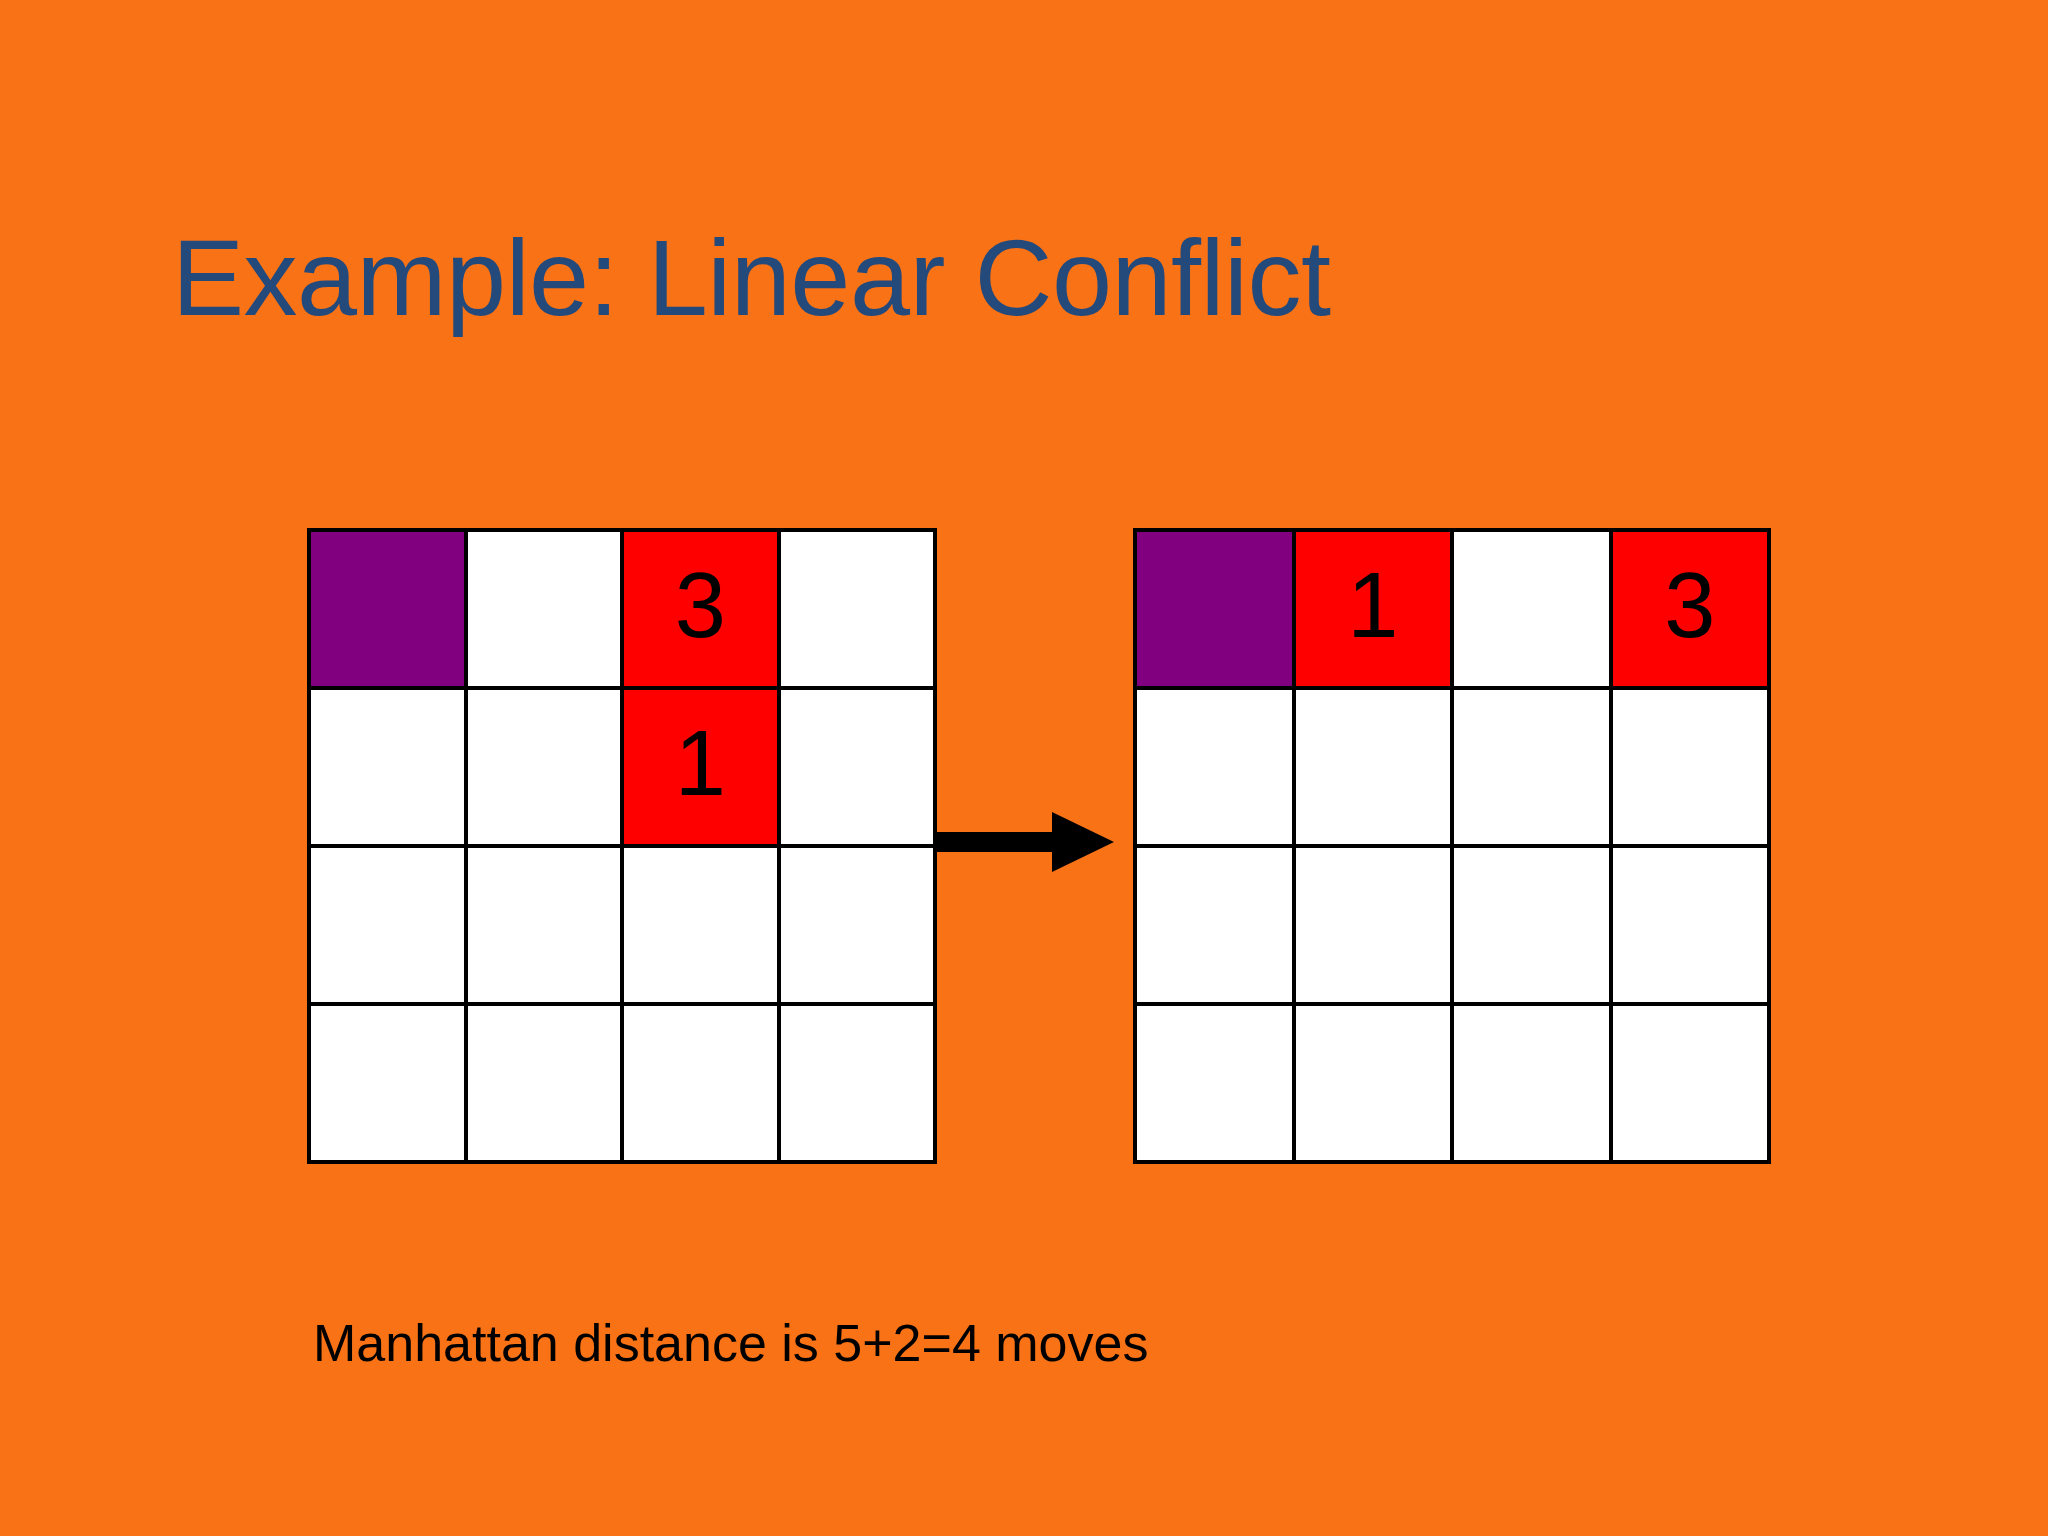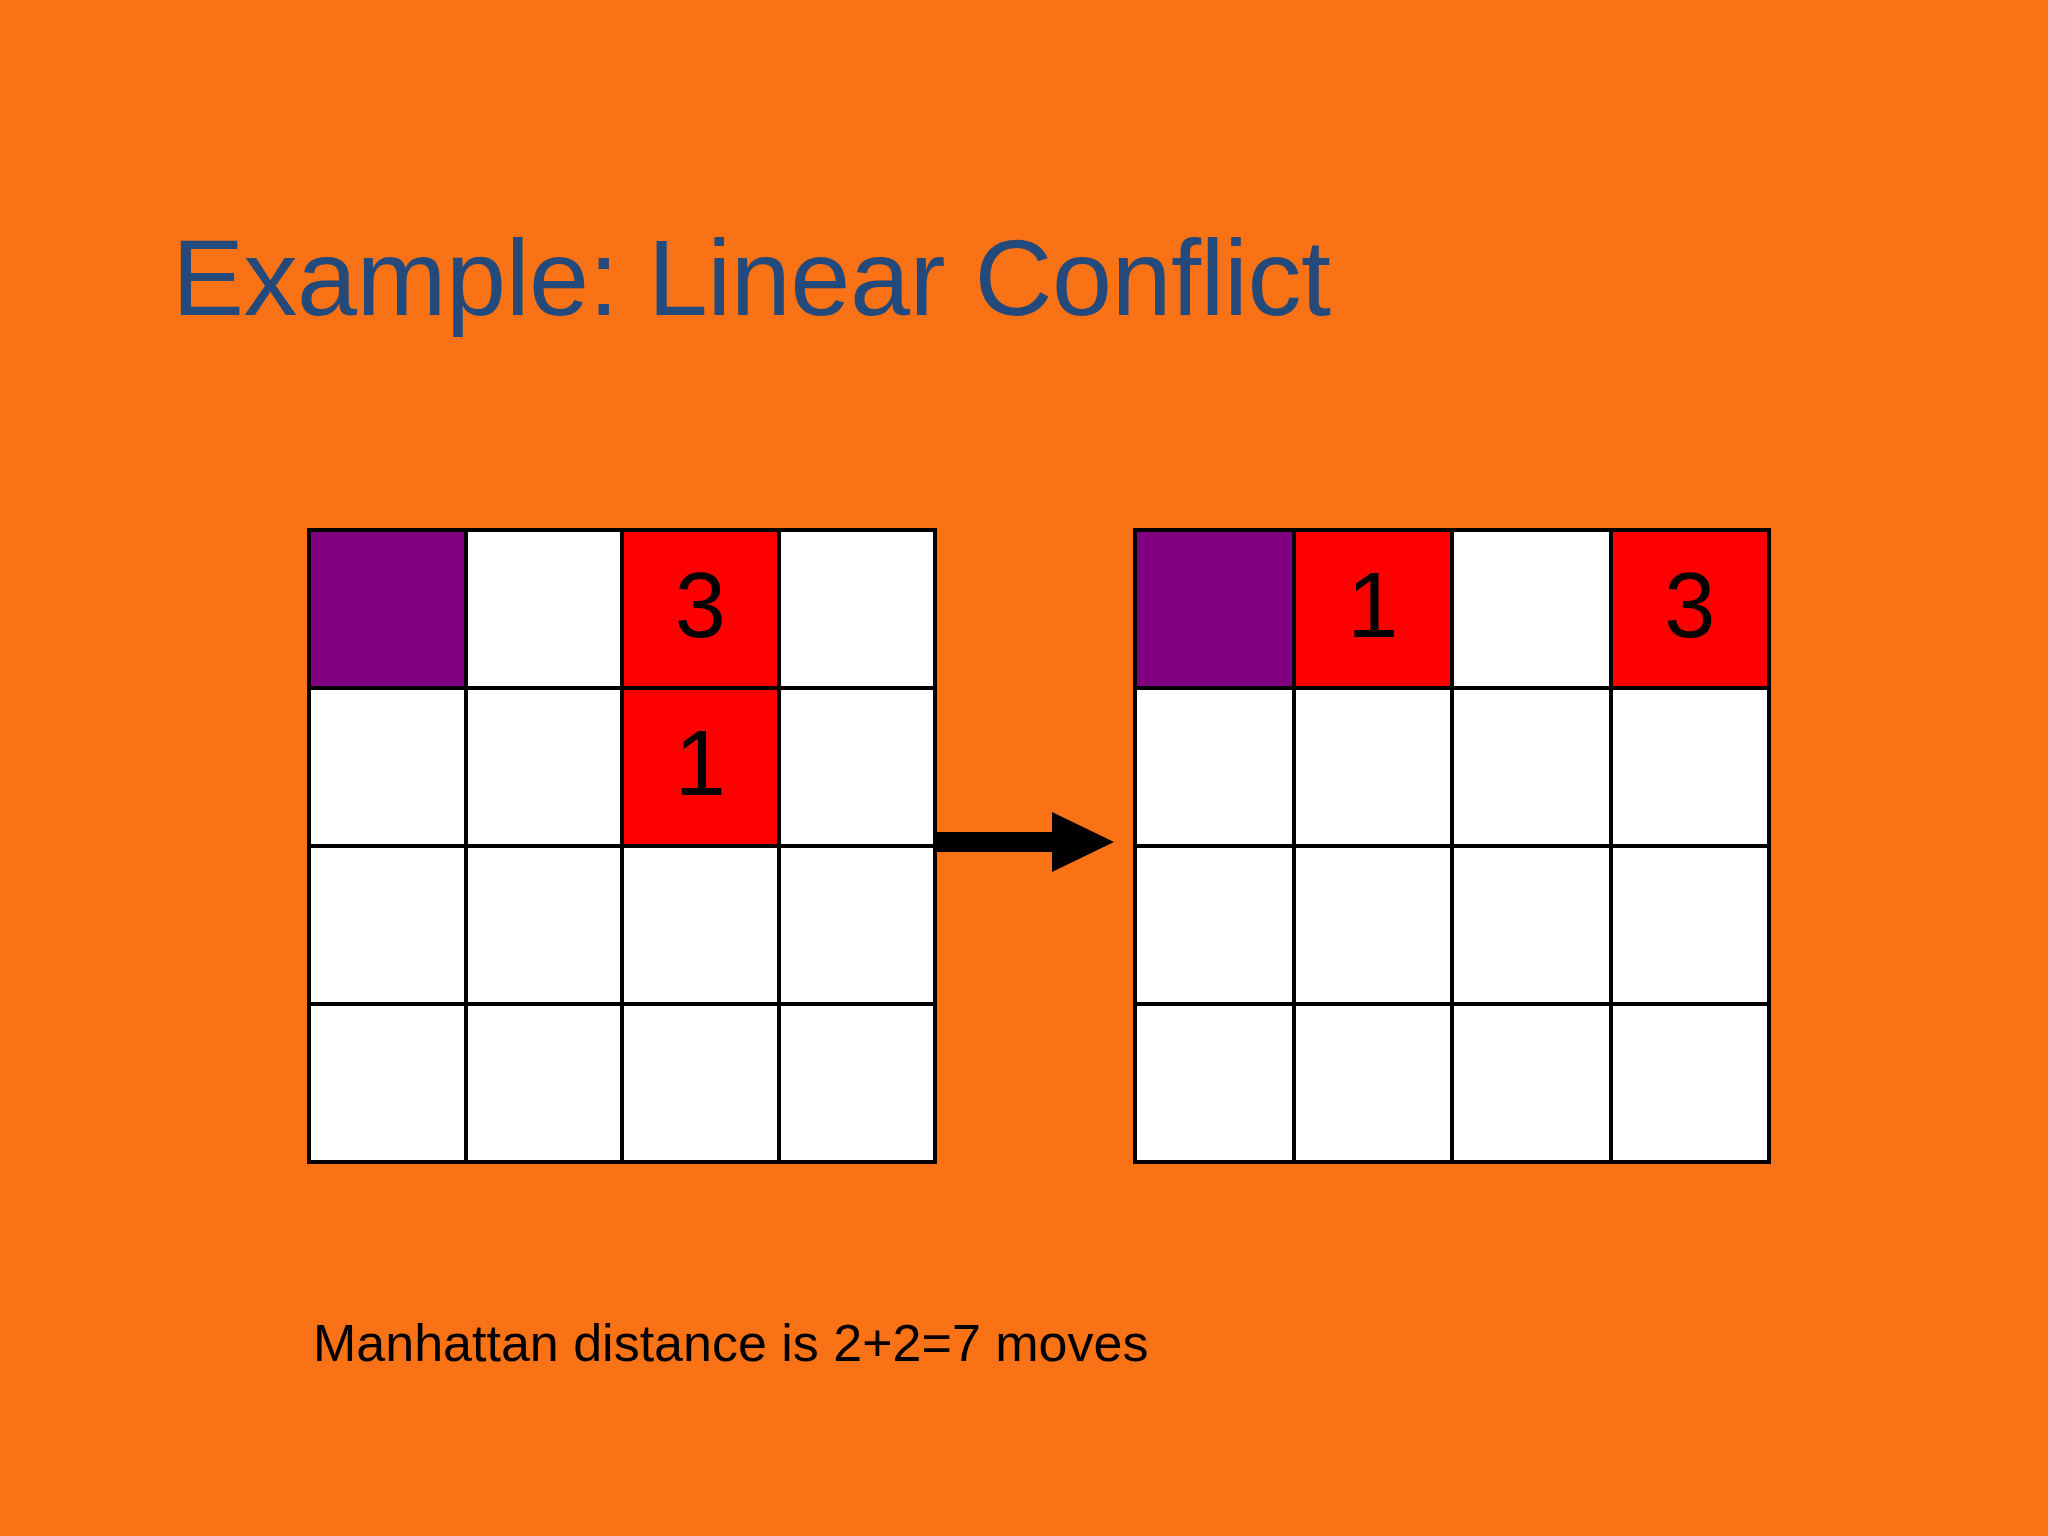--- a/index.html
+++ b/index.html
@@ -162,15 +162,15 @@
       <div class="puzzle-cell fill-white"></div>
       <div class="puzzle-cell fill-white"></div>
       <div class="puzzle-cell fill-white"></div>
       <div class="puzzle-cell fill-white"></div>
       <div class="puzzle-cell fill-white"></div>
       <div class="puzzle-cell fill-white"></div>
       <div class="puzzle-cell fill-white"></div>
       <div class="puzzle-cell fill-white"></div>
     </div>
 
-  <div id="caption">Manhattan distance is 2+2=7 moves</div>
+  <div id="caption">Manhattan distance is 5+2=4 moves</div>
 
 </div>
 
 </body></html>

